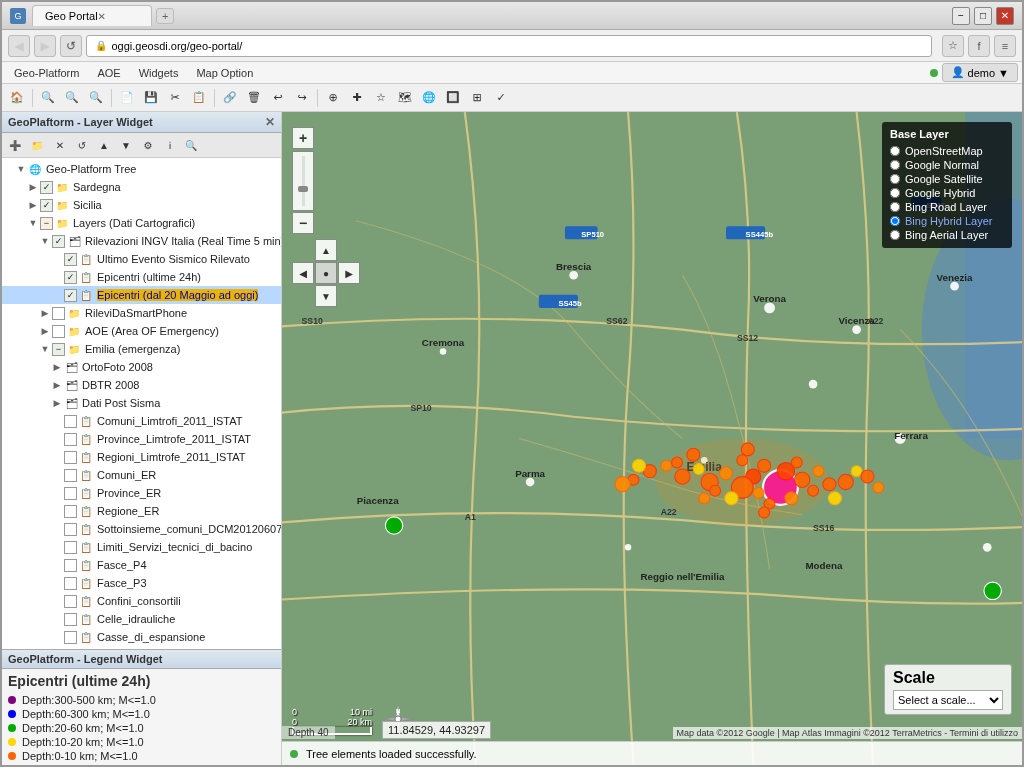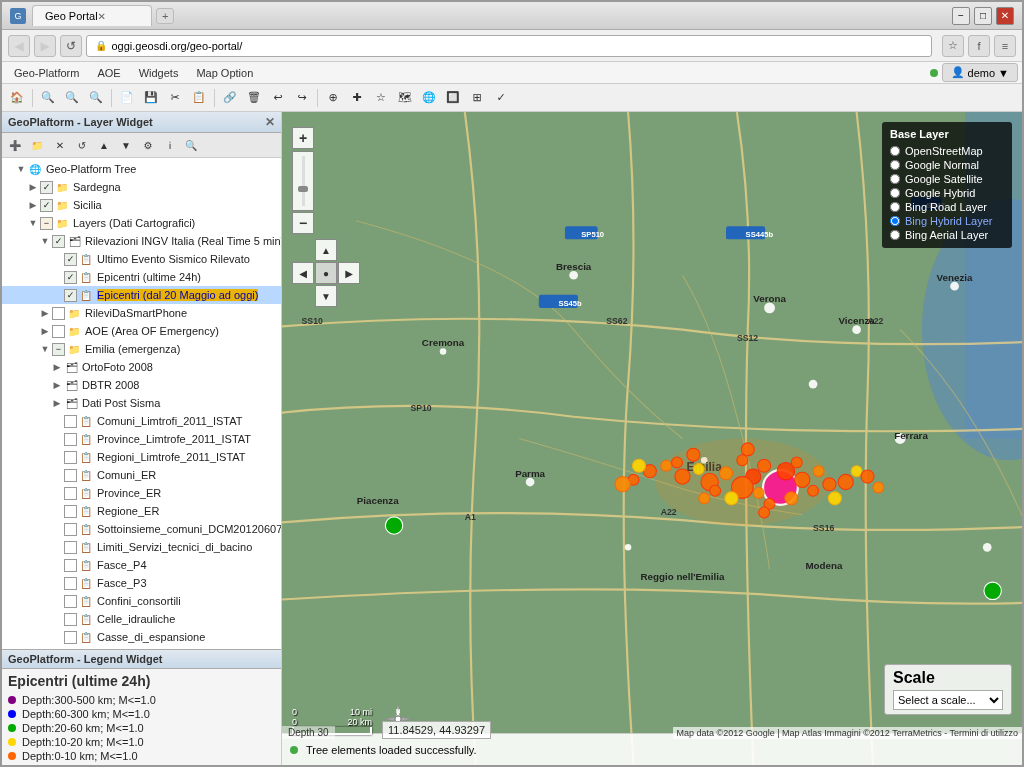--- a/index.html
+++ b/index.html
@@ -87,21 +87,21 @@
     .pan-controls { display: grid; grid-template-columns: 22px 22px 22px; gap: 1px; margin-bottom: 4px; }
     .pan-btn { width: 22px; height: 22px; background: white; border: 1px solid #aaa; display: flex; align-items: center; justify-content: center; cursor: pointer; font-size: 10px; color: #333; }
     .pan-center { background: #e8e8e8; }
 
     
     .scale-bar { position: absolute; bottom: 50px; right: 10px; background: rgba(255,255,255,0.85); border: 1px solid #aaa; padding: 4px 8px; border-radius: 3px; font-size: 11px; z-index: 10; }
     .scale-label { font-weight: bold; margin-bottom: 3px; font-size: 16px; }
     .scale-select { width: 110px; height: 20px; font-size: 11px; border: 1px solid #aaa; background: white; }
 
     
-    .map-status { position: absolute; bottom: 0; left: 0; right: 0; height: 32px; background: rgba(255,255,255,0.9); border-top: 1px solid #ccc; display: flex; align-items: center; padding: 0 8px; font-size: 11px; gap: 8px; z-index: 10; }
+    .map-status { position: absolute; bottom: 0; left: 0; right: 0; height: 24px; background: rgba(255,255,255,0.9); border-top: 1px solid #ccc; display: flex; align-items: center; padding: 0 8px; font-size: 11px; gap: 8px; z-index: 10; }
     .status-dot { width: 8px; height: 8px; border-radius: 50%; background: #44aa44; flex-shrink: 0; }
 
     
     .map-overlay-svg { position: absolute; inset: 0; width: 100%; height: 100%; }
 
     
     .tree-container::-webkit-scrollbar { width: 8px; }
     .tree-container::-webkit-scrollbar-track { background: #f0f0f0; }
     .tree-container::-webkit-scrollbar-thumb { background: #c0c0c0; border-radius: 4px; }
   </style>
@@ -723,21 +723,21 @@
             <text x="14" y="10" font-size="6" fill="white" font-weight="bold">N</text>
           </svg>
         </div>
       </div>
 
       <div style="position:absolute;bottom:26px;left:100px;z-index:20;background:rgba(255,255,255,0.85);border:1px solid #aaa;padding:2px 5px;font-size:11px;color:#222;">
         <span>11.84529, 44.93297</span>
       </div>
 
       <div style="position:absolute;bottom:26px;left:0;background:rgba(255,255,255,0.5);padding:1px 6px;font-size:10px;color:#333;z-index:20;">
-        <span>Depth 30</span>
+        <span>Depth 40</span>
       </div>
 
       <div class="map-status">
         <div class="status-dot"></div>
         <span>Tree elements loaded successfully.</span>
       </div>
 
       <div style="position:absolute;bottom:26px;right:0;font-size:9px;color:#333;background:rgba(255,255,255,0.7);padding:1px 4px;z-index:20;max-width:350px;white-space:nowrap;overflow:hidden;">
         <span>Map data ©2012 Google | Map Atlas Immagini ©2012 TerraMetrics - Termini di utilizzo</span>
       </div>

